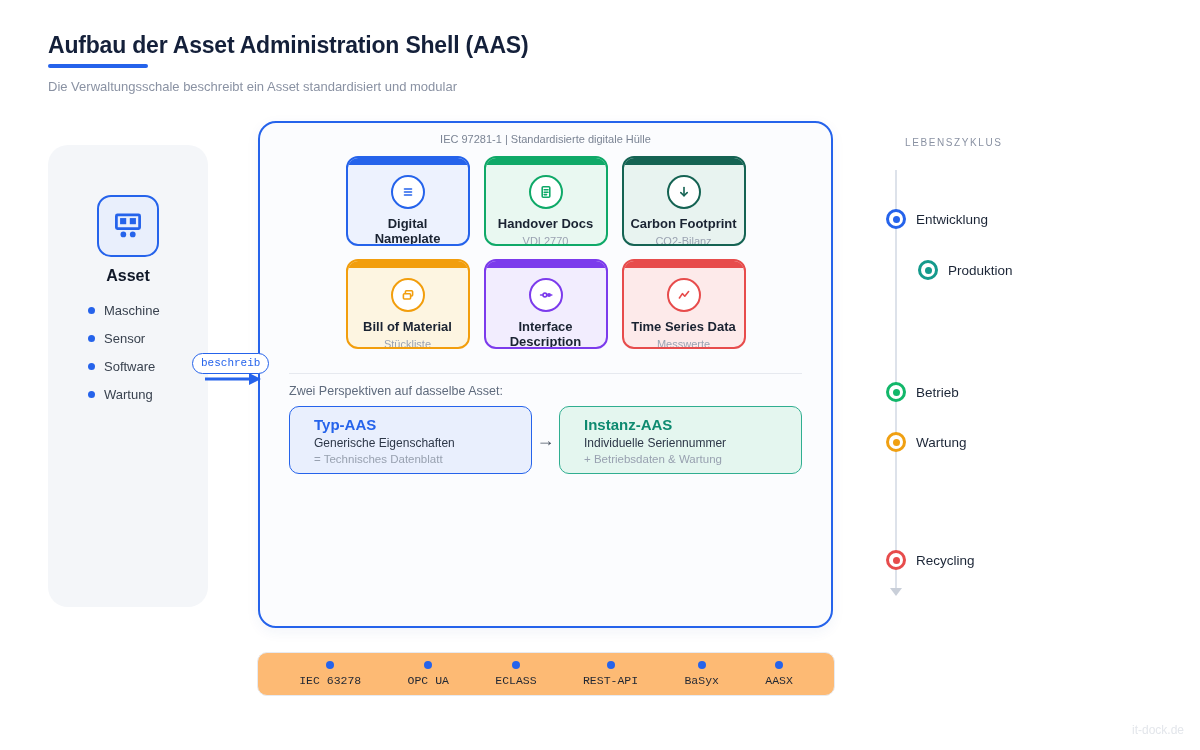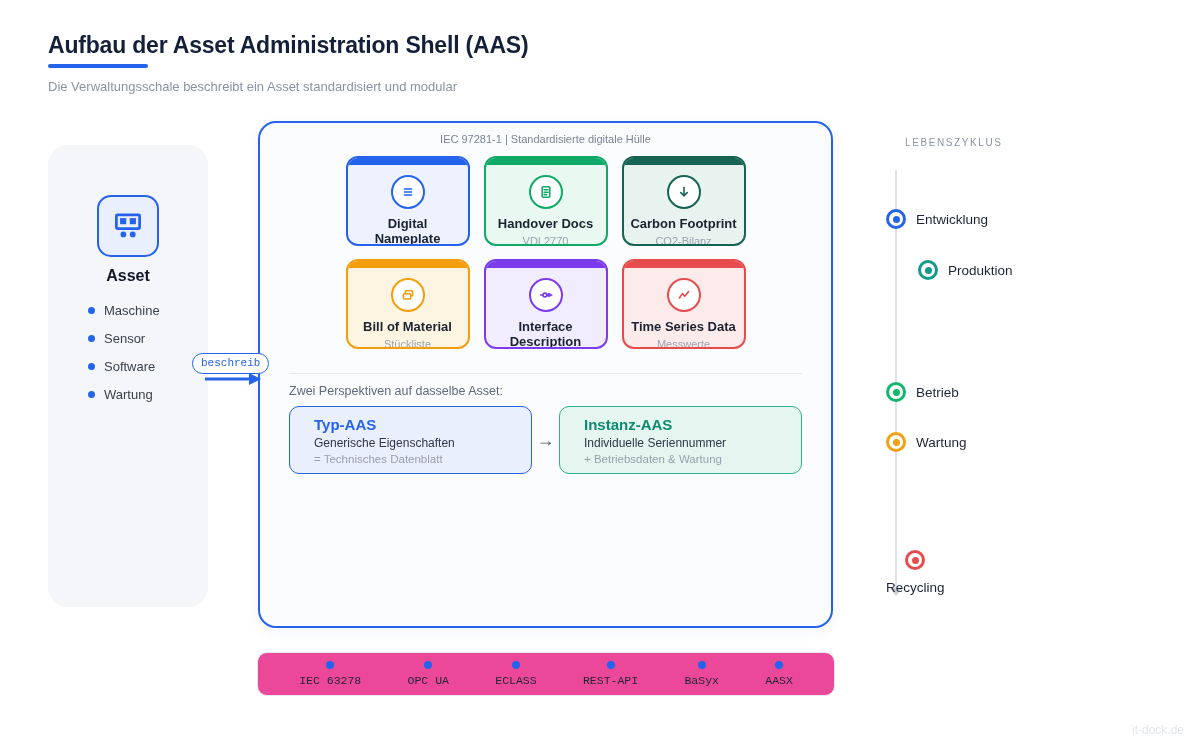--- a/index.html
+++ b/index.html
@@ -45,21 +45,21 @@
   .persp-box.instanz { border:1.5px solid #2fae90; background:#e4f6ef; }
   .persp-title { font-size:15px; font-weight:800; }
   .persp-box.typ .persp-title { color:#2563eb; }
   .persp-box.instanz .persp-title { color:#0d8a70; }
   .persp-line1 { margin-top:3px; font-size:12px; color:#2d3748; }
   .persp-line2 { margin-top:3px; font-size:11.5px; color:#98a1b0; }
   .persp-arrow { flex:1; text-align:center; color:#4b5563; font-size:18px; font-weight:700; }
 
   
   .standards-caption { position:absolute; left:258px; top:636px; width:575px; text-align:center; font-size:11px; color:#8a92a3; }
-  .standards-bar { position:absolute; left:257px; top:652px; width:578px; height:44px; background:#ec4899; border:1px solid #e7eaf0; border-radius:10px; display:flex; justify-content:space-around; align-items:center; padding:0 18px; }
+  .standards-bar { position:absolute; left:257px; top:652px; width:578px; height:44px; background:#fdba74; border:1px solid #e7eaf0; border-radius:10px; display:flex; justify-content:space-around; align-items:center; padding:0 18px; }
   .standard-item { display:flex; flex-direction:column; align-items:center; gap:5px; }
   .standard-dot { width:8px; height:8px; border-radius:50%; background:var(--accent,#2563eb); }
   .standard-label { font-family:"Liberation Mono", monospace; font-size:11.5px; color:#1f2633; }
 
   
   .lifecycle-heading { position:absolute; left:905px; top:137px; font-size:10px; letter-spacing:1.6px; color:#8a92a3; }
   .lifecycle-line { position:absolute; left:895px; top:170px; width:2px; height:418px; background:#dde2ea; }
   .lifecycle-arrowhead { position:absolute; left:890px; top:588px; width:0; height:0; border-left:6px solid transparent; border-right:6px solid transparent; border-top:8px solid #c9cfd9; }
   .stage { position:absolute; display:flex; align-items:center; gap:10px; }
   .stage-node { width:20px; height:20px; border-radius:50%; border:3px solid var(--c); background:#fff; display:flex; align-items:center; justify-content:center; flex:0 0 auto; }
@@ -253,19 +253,19 @@
     <span class="stage-label">Produktion</span>
   </div>
   <div class="stage" style="left:886px; top:376px;margin-top:6px;">
     <span class="stage-node" style="--c: #12b76a;"></span>
     <span class="stage-label">Betrieb</span>
   </div>
   <div class="stage" style="left:886px; top:432px;justify-content:flex-end;">
     <span class="stage-node" style="--c: #f0a012;"></span>
     <span class="stage-label">Wartung</span>
   </div>
-  <div class="stage" style="left:886px; top:550px;flex-direction:column;">
+  <div class="stage" style="left:886px; top:550px;">
     <span class="stage-node" style="--c: #e74c4c;"></span>
     <span class="stage-label">Recycling</span>
   </div>
 
   <div class="watermark">it-dock.de</div>
 </div>
 
 </body></html>

